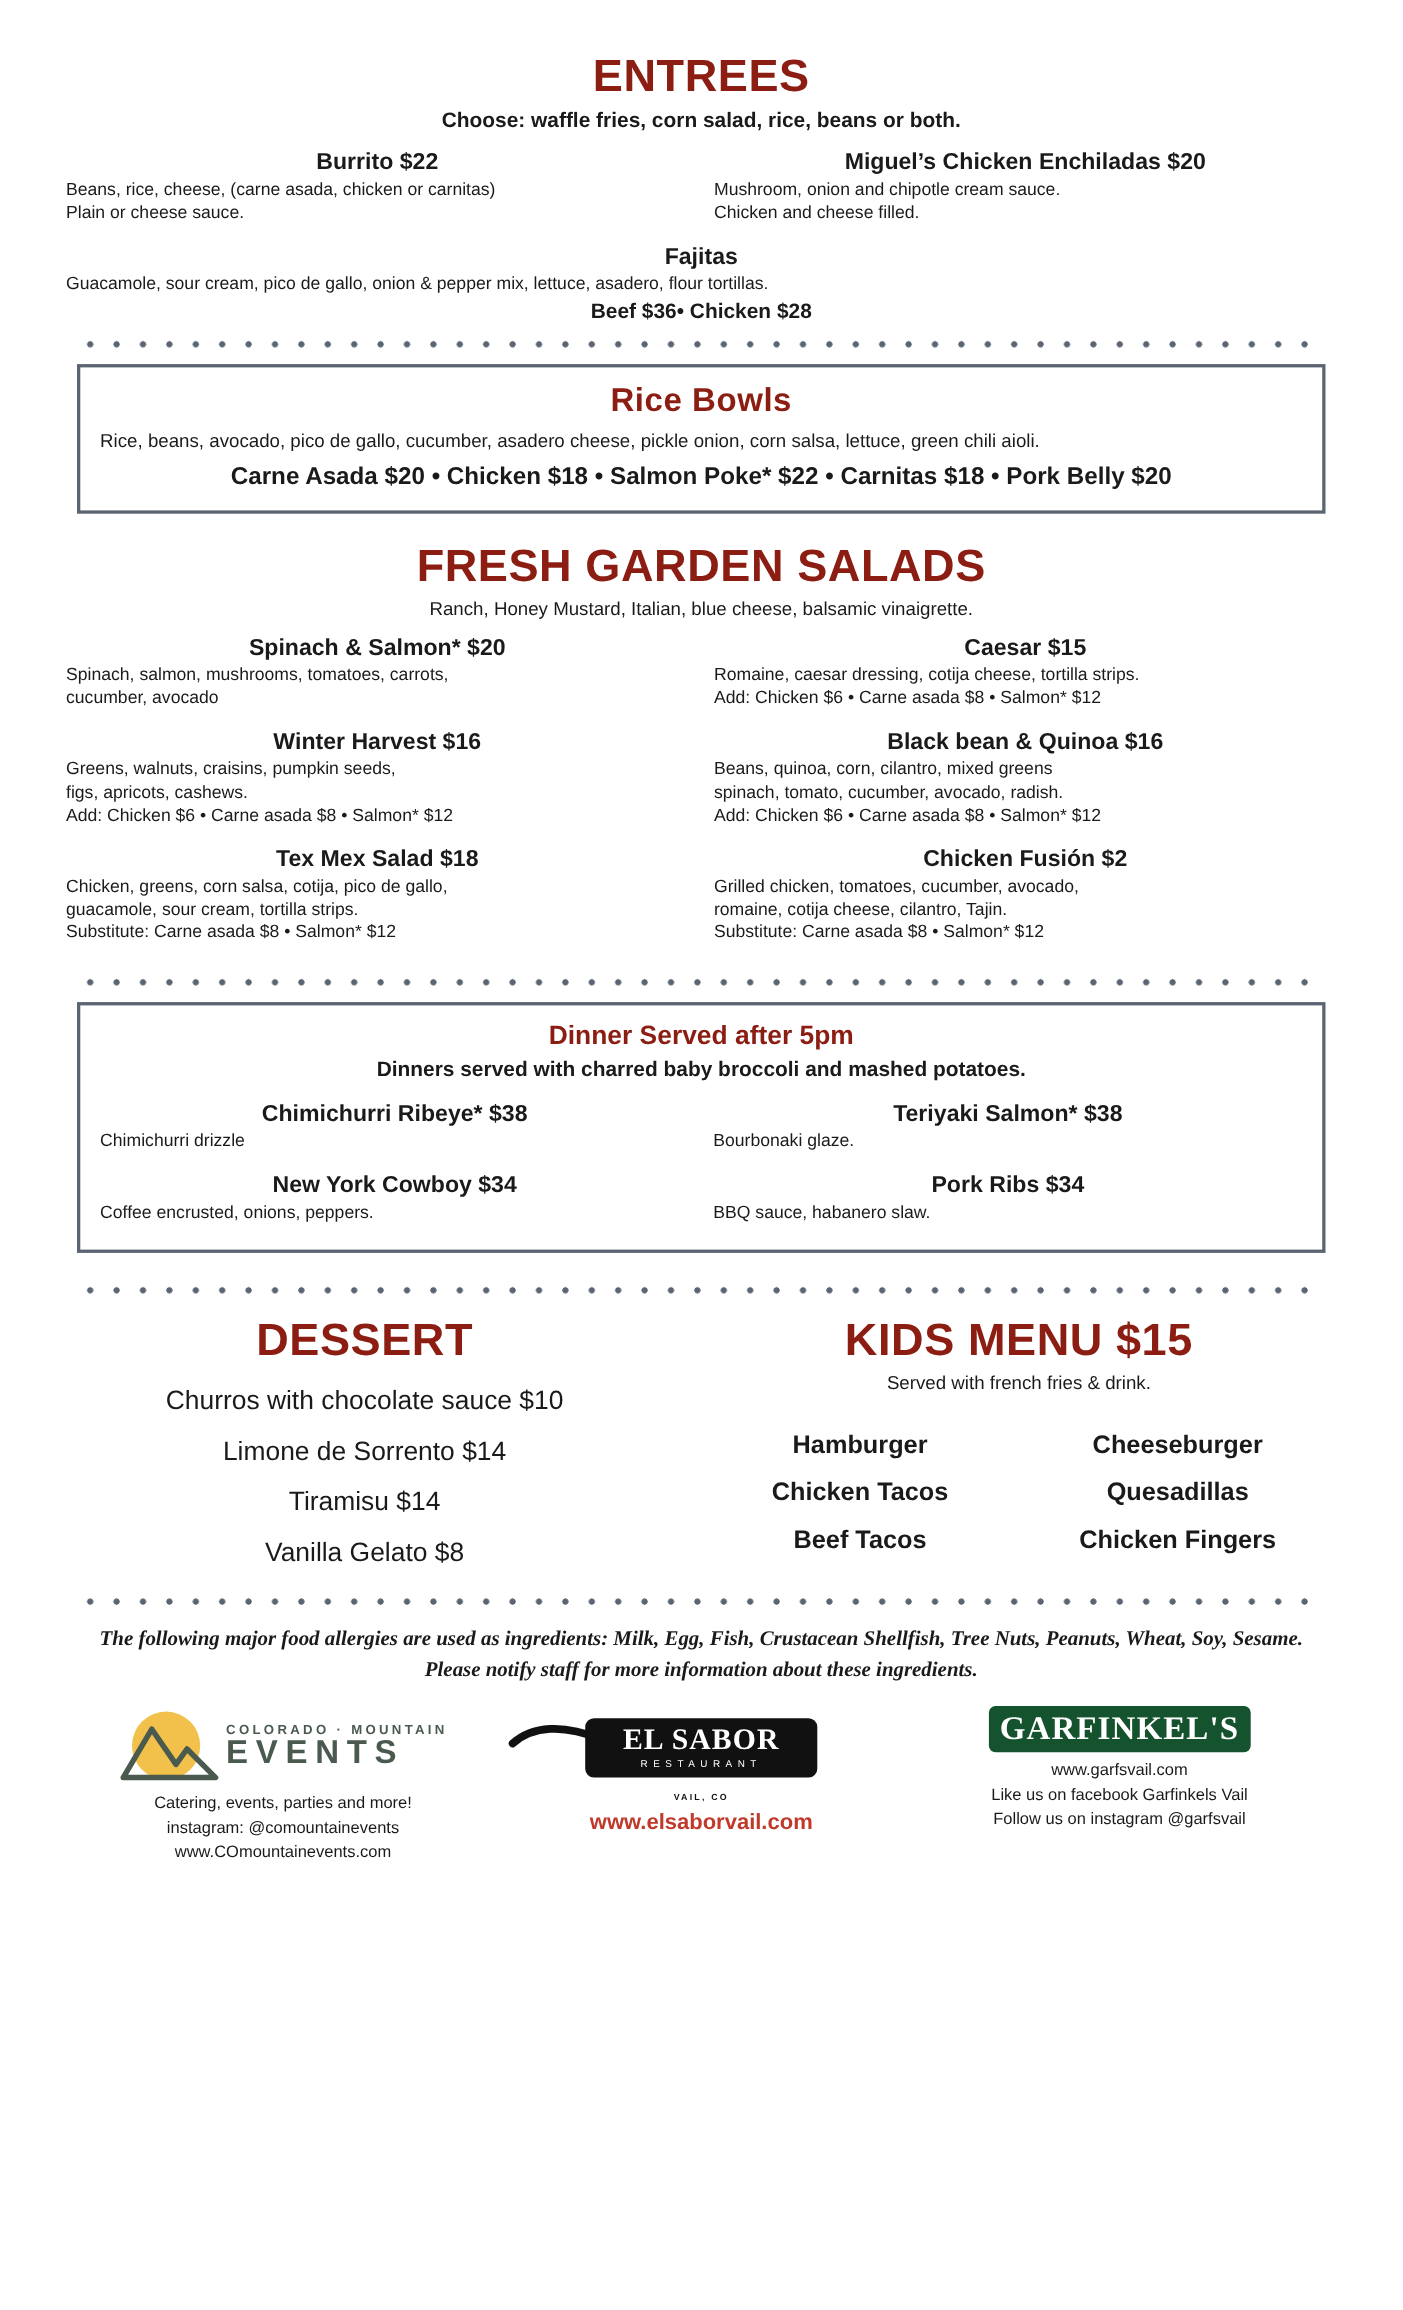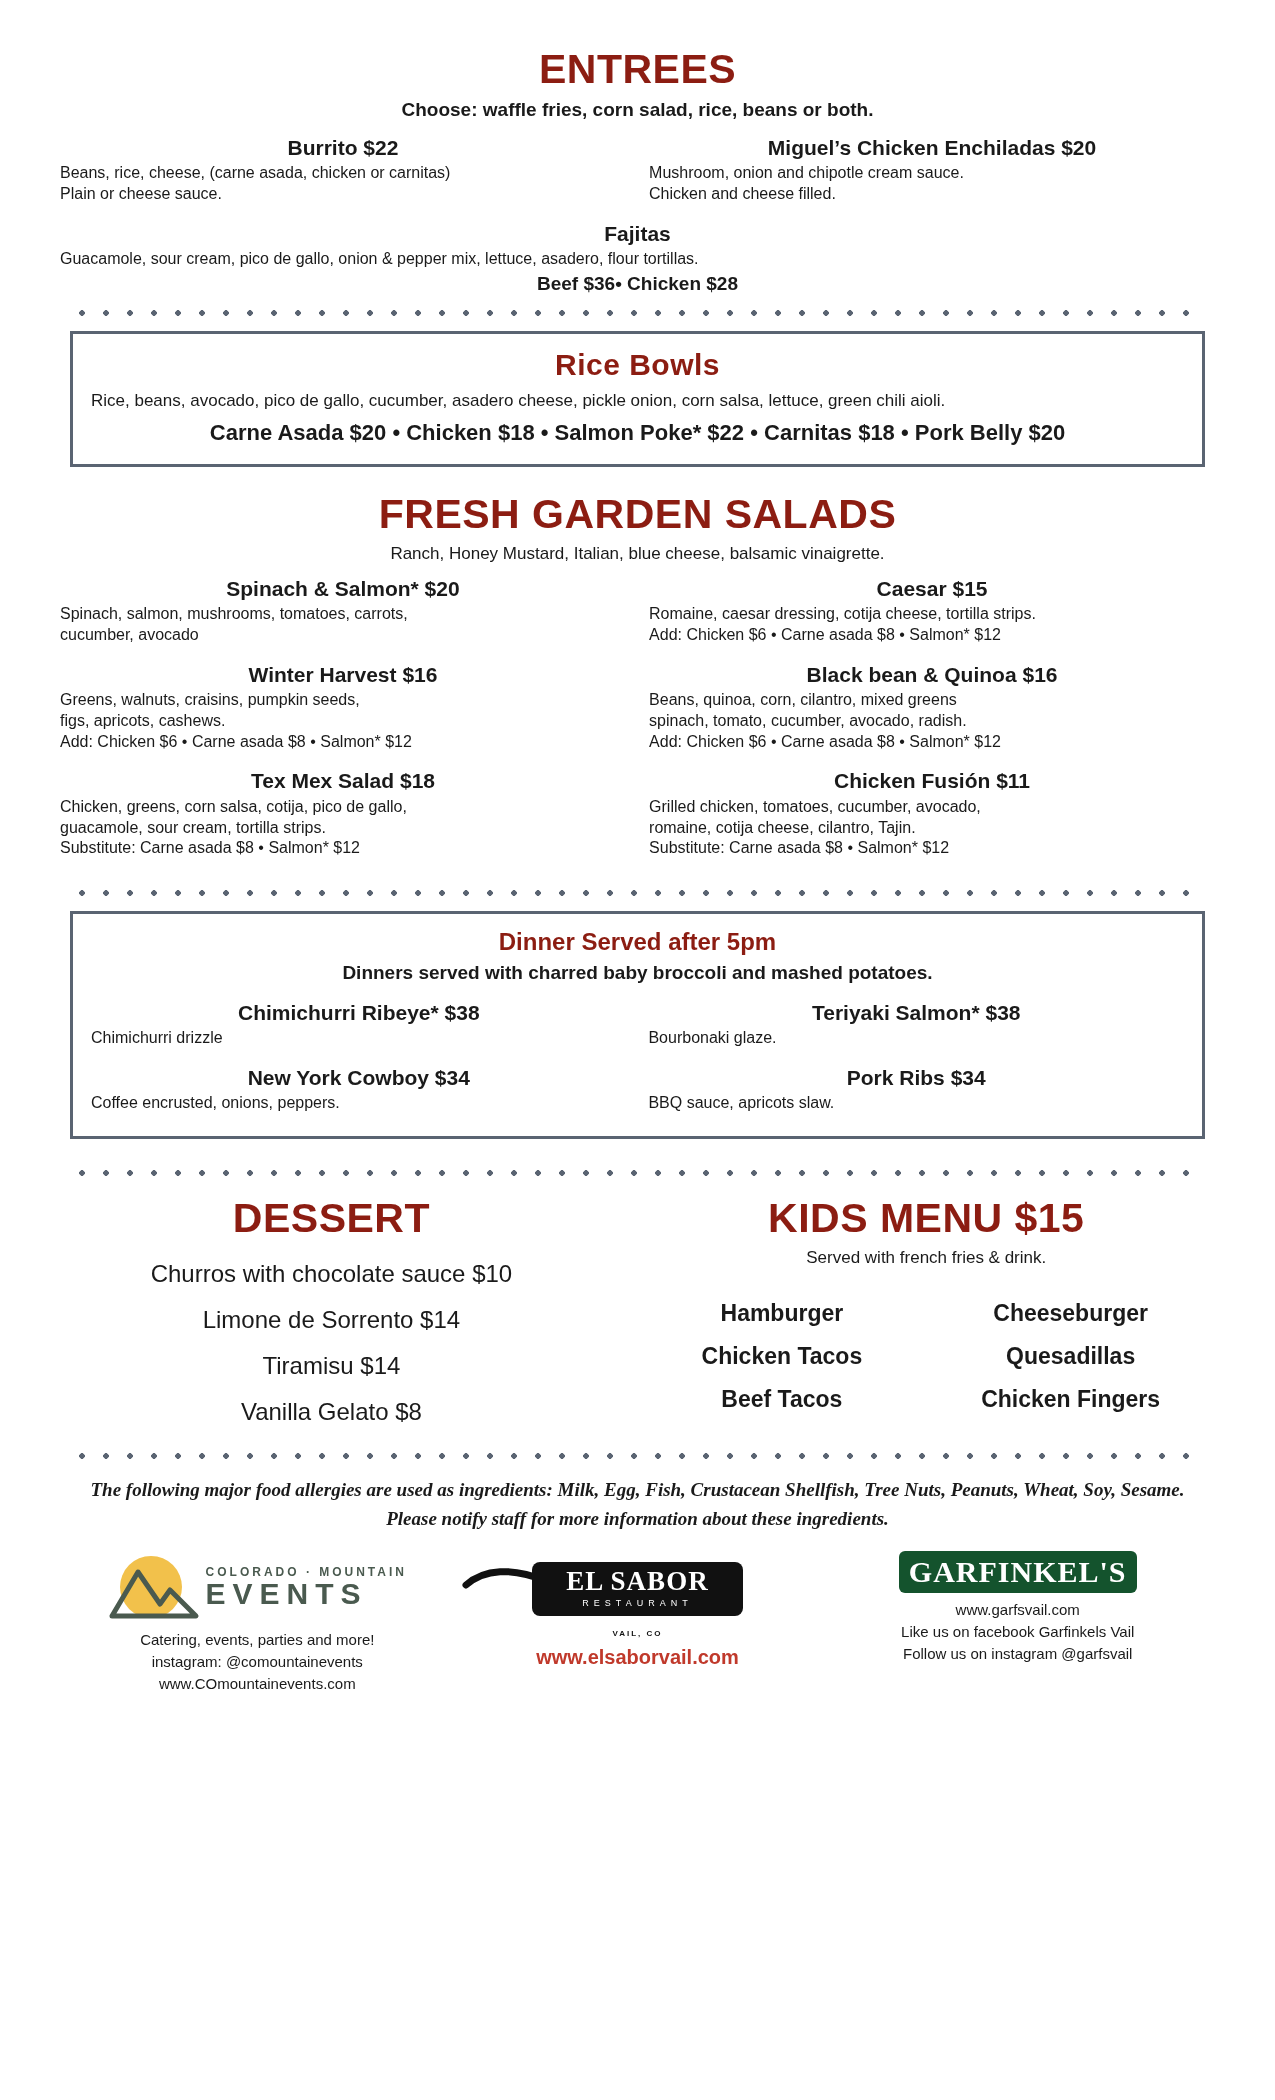--- a/index.html
+++ b/index.html
@@ -348,21 +348,21 @@
           <p class="item-desc pre" style="white-space: pre-line;">Romaine, caesar dressing, cotija cheese, tortilla strips.
 Add: Chicken $6 • Carne asada $8 • Salmon* $12</p>
         </div>
         <div class="salad-block">
           <p class="item-name">Black bean &amp; Quinoa  $16</p>
           <p class="item-desc pre" style="white-space: pre-line;">Beans, quinoa, corn, cilantro, mixed greens
 spinach, tomato, cucumber, avocado, radish.
 Add: Chicken $6 • Carne asada $8 • Salmon* $12</p>
         </div>
         <div class="salad-block">
-          <p class="item-name">Chicken Fusión $11</p>
+          <p class="item-name">Chicken Fusión $2</p>
           <p class="item-desc pre" style="white-space: pre-line;">Grilled chicken, tomatoes, cucumber, avocado,
 romaine, cotija cheese, cilantro, Tajin.
 Substitute: Carne asada $8 • Salmon* $12</p>
         </div>
       </div>
     </div>
   </section>
 
   <div class="dots"></div>
 
@@ -380,21 +380,21 @@
           <p class="item-desc">Coffee encrusted, onions, peppers.</p>
         </div>
       </div>
       <div class="dinner-col">
         <div class="dinner-block">
           <p class="item-name">Teriyaki Salmon* $38</p>
           <p class="item-desc">Bourbonaki glaze.</p>
         </div>
         <div class="dinner-block" style="margin-bottom:0;">
           <p class="item-name">Pork Ribs $34</p>
-          <p class="item-desc">BBQ sauce, apricots slaw.</p>
+          <p class="item-desc">BBQ sauce, habanero slaw.</p>
         </div>
       </div>
     </div>
   </section>
 
   <div class="dots" style="margin-top:30px;"></div>
 
   <section class="bottom-grid">
     <div class="dessert-col">
       <h2 class="sec-title">DESSERT</h2>

